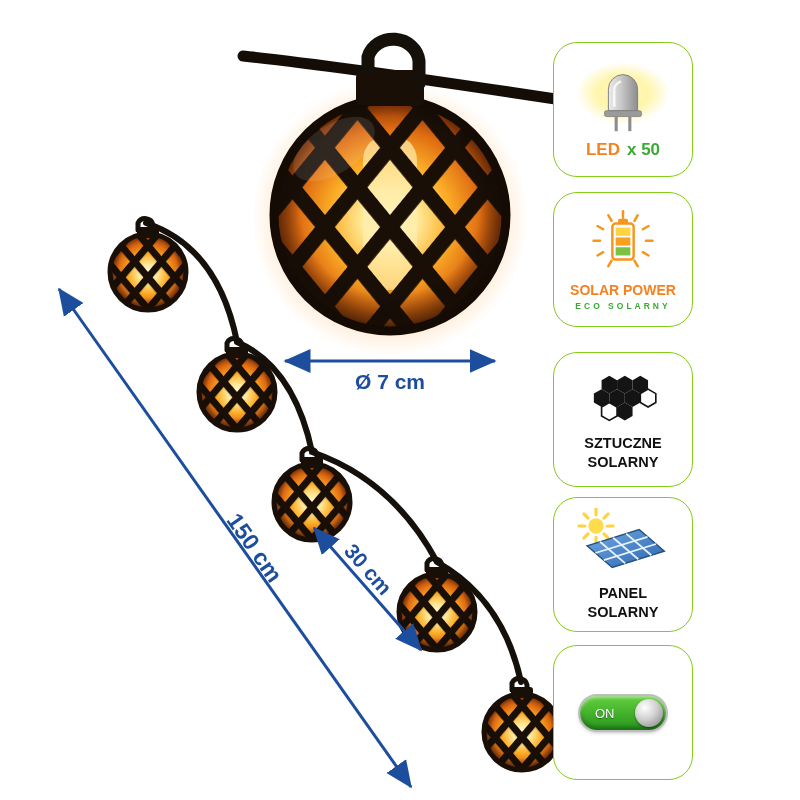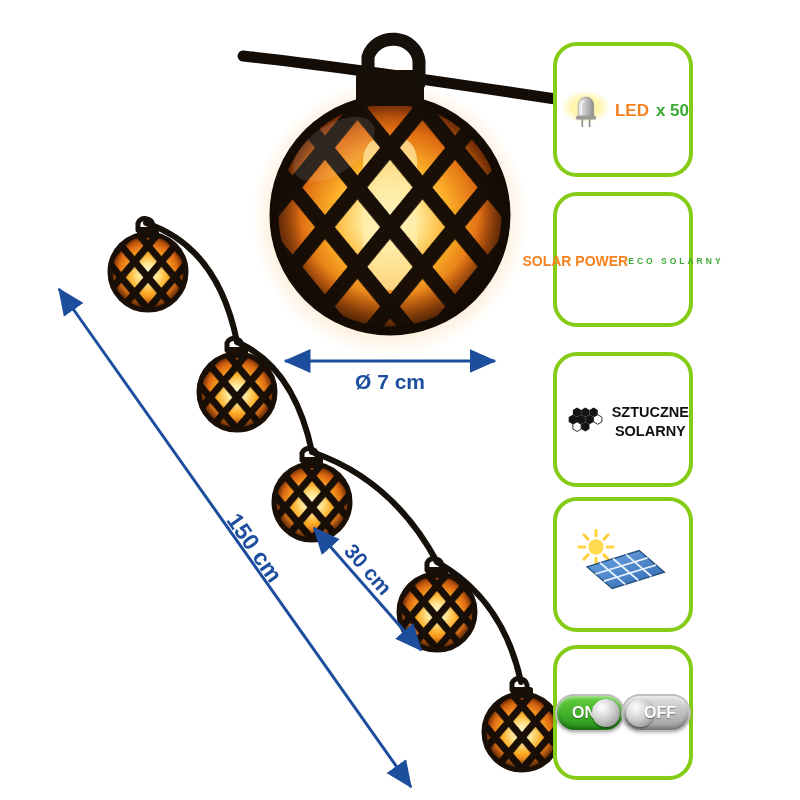--- a/index.html
+++ b/index.html
@@ -4,43 +4,43 @@
 <style>
   html,body{margin:0;padding:0;background:#ffffff;}
   body{font-family:"Liberation Sans",sans-serif;}
   .stage{position:relative;width:800px;height:800px;background:#ffffff;overflow:hidden;}
   .scene{position:absolute;left:0;top:0;}
   .dim{fill:#1d4e9e;font-family:"Liberation Sans",sans-serif;font-weight:bold;font-size:21px;}
   .dim-lg{font-size:23px;}
 
   .badges{position:absolute;left:553px;top:0;width:140px;height:800px;}
   .badge{position:absolute;left:0;width:140px;height:135px;box-sizing:border-box;
-         border:4px solid #84cc16;border-radius:24px;background:#ffffff;
-         display:flex;flex-direction:row;align-items:center;justify-content:center;}
+         border:1px solid #84cc16;border-radius:24px;background:#ffffff;
+         display:flex;flex-direction:column;align-items:center;justify-content:center;}
   .bicon{display:block;width:112px;height:72px;margin:0 auto;}
   .bicon-tall{height:78px;}
   .bicon-hex{height:62px;}
   .cap-led{font-size:17px;font-weight:700;margin-top:2px;white-space:nowrap;}
   .t-orange{color:#f5821f;}
   .t-green{color:#3aaa35;margin-left:7px;}
   .cap-orange{font-size:14px;font-weight:700;color:#f5821f;margin-top:2px;white-space:nowrap;}
   .cap-eco{font-size:8.5px;font-weight:700;color:#3aaa35;letter-spacing:3px;margin-top:3px;white-space:nowrap;}
   .cap-black{font-size:14.5px;font-weight:700;color:#101010;line-height:1.3;text-align:center;margin-top:4px;}
 
   .toggle{position:relative;width:86px;height:34px;border-radius:17px;margin:8px 0;
           box-shadow:0 0 0 2px #bdbdbd, 0 2px 4px rgba(0,0,0,.35),
                      inset 0 2px 3px rgba(255,255,255,.45), inset 0 -3px 4px rgba(0,0,0,.3);}
   .toggle-on{background:linear-gradient(180deg,#63cf3e,#27961c);}
   .toggle-off{background:linear-gradient(180deg,#e0e0e0,#9f9f9f);}
   .knob{position:absolute;top:3px;width:28px;height:28px;border-radius:50%;
         background:radial-gradient(circle at 35% 30%,#ffffff,#d0d0d0 45%,#858585 95%);
         box-shadow:0 1px 2px rgba(0,0,0,.5);}
   .toggle-on .knob{right:3px;}
   .toggle-off .knob{left:3px;}
-  .tlabel{position:absolute;top:50%;transform:translateY(-50%);font-size:16px;font-weight:700;
+  .tlabel{position:absolute;top:50%;transform:translateY(-50%);font-size:13px;font-weight:400;
           color:#ffffff;text-shadow:0 1px 1px rgba(0,0,0,.4);}
   .toggle-on .tlabel{left:15px;}
   .toggle-off .tlabel{right:13px;}
 </style>
 </head>
 <body>
 
 <div class="stage">
 
   <svg class="scene" width="800" height="800" viewBox="0 0 800 800">
@@ -226,27 +226,27 @@
         <circle cx="-30" cy="-20" r="8.5" fill="#ffdb4d"></circle>
         <polygon points="-40,2 18,-16 46,8 -12,26" fill="url(#panelG)" stroke="#24507e" stroke-width="1.5"></polygon>
         <g stroke="#e8f2fd" stroke-width="2">
           <line x1="-30.7" y1="10" x2="27.3" y2="-8"></line>
           <line x1="-21.3" y1="18" x2="36.7" y2="0"></line>
           <line x1="-25.5" y1="-2.5" x2="2.5" y2="21.5"></line>
           <line x1="-11" y1="-7" x2="17" y2="17"></line>
           <line x1="3.5" y1="-11.5" x2="31.5" y2="12.5"></line>
         </g>
       </svg>
+      <div class="cap-black">
+        <div>PANEL</div>
+        <div>SOLARNY</div>
+      </div>
     </div>
 
     <div class="badge" style="top:645px">
       <div class="toggle toggle-on">
         <span class="tlabel">ON</span>
         <span class="knob"></span>
       </div>
-      <div class="toggle toggle-off">
-        <span class="knob"></span>
-        <span class="tlabel">OFF</span>
-      </div>
     </div>
 
   </div>
 </div>
 
 </body></html>

